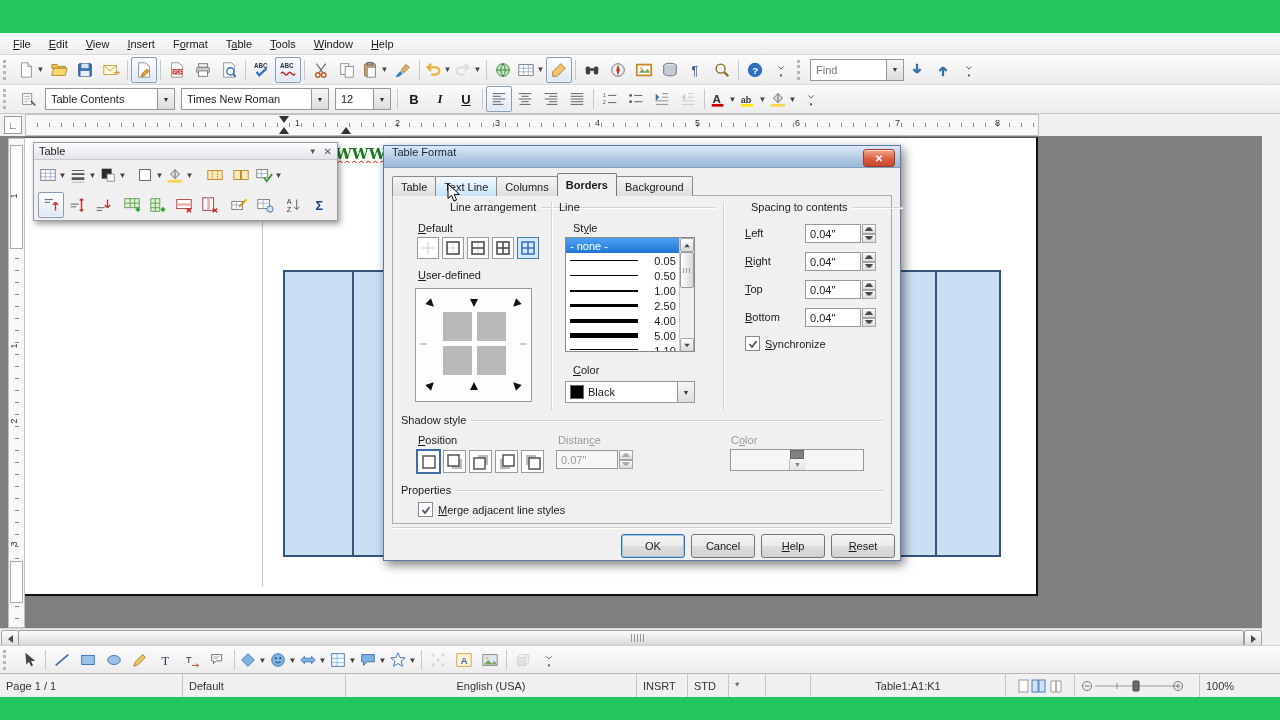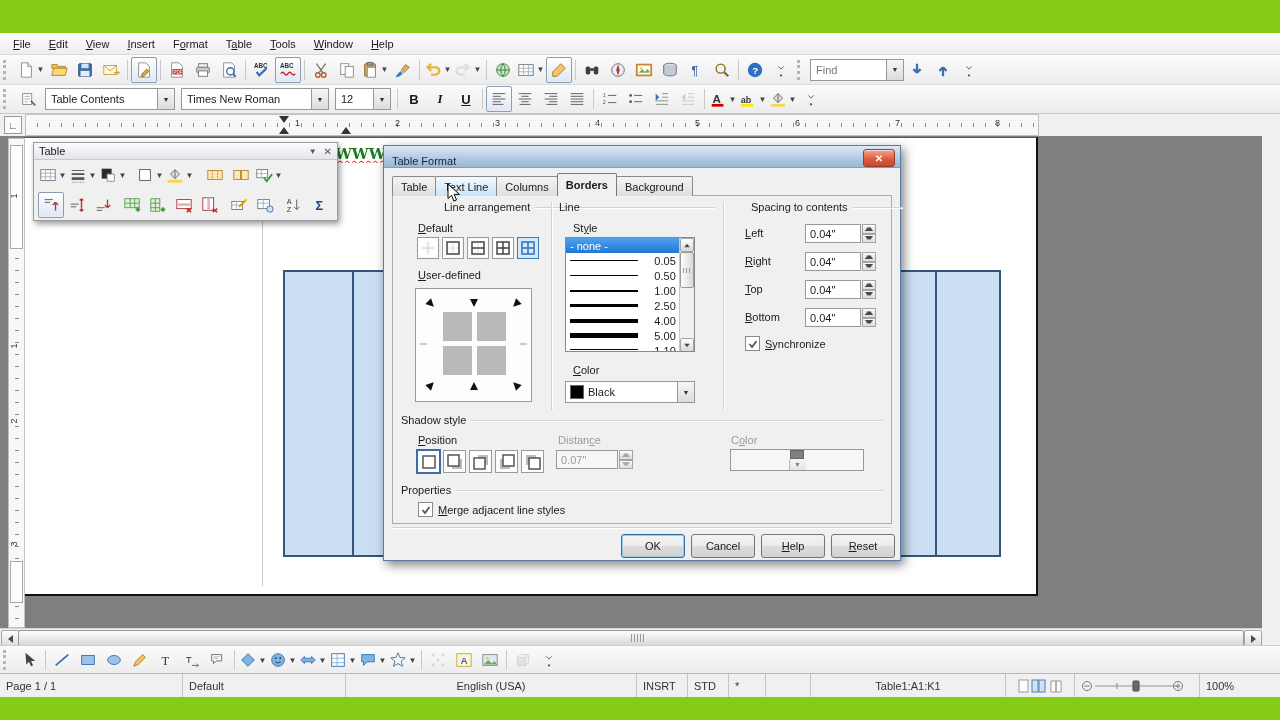--- a/index.html
+++ b/index.html
@@ -1,17 +1,17 @@
 <!DOCTYPE html>
 <html><head>
 <meta charset="utf-8">
 <style>
   html,body{margin:0;padding:0;background:#000;width:1280px;height:720px;overflow:hidden;
     font-family:"Liberation Sans",sans-serif;font-size:11px;color:#1a1a1a;}
-  .stage{position:relative;width:1280px;height:720px;background:#84cc16;}
+  .stage{position:relative;width:1280px;height:720px;background:#22c55e;}
   .app{position:absolute;left:0;top:33px;width:1280px;height:664px;background:#f0f0f0;}
   u{text-decoration:underline;}
   
   .menubar{position:absolute;left:0;top:0;width:1280px;height:21px;display:flex;align-items:center;
     background:linear-gradient(#fdfdfd,#ededed);border-bottom:1px solid #d8d8d8;padding-left:4px;}
   .menu-item{padding:2px 9px;cursor:default;}
   .toolbar{position:absolute;display:flex;align-items:center;background:linear-gradient(#fbfbfb,#ececec);}
   .tb-std{left:0;top:22px;width:1280px;height:29px;border-bottom:1px solid #dcdcdc;}
   .tb-fmt{left:0;top:52px;width:1280px;height:28px;border-bottom:1px solid #c8c8c8;}
   .grip{width:7px;height:20px;margin:0 3px;border-left:3px dotted #b5b5b5;}
@@ -73,21 +73,21 @@
   .floatbar{position:absolute;left:33px;top:109px;width:303px;height:77px;background:#f0f0f0;
     border:1px solid #9a9aa2;box-shadow:2px 3px 6px rgba(0,0,0,.4);z-index:5;}
   .floatbar .ftitle{height:16px;background:linear-gradient(#fcfcfd,#e2e5ea);border-bottom:1px solid #c9c9c9;
     display:flex;align-items:center;padding:0 5px;font-size:11px;color:#222;}
   .frow{display:flex;align-items:center;padding:2px 4px;}
   
   .dialog{position:absolute;left:383px;top:112px;width:516px;height:414px;background:#f0f0f0;
     border:1px solid #5c7da3;box-shadow:3px 4px 10px rgba(0,0,0,.5);z-index:10;}
   .dtitle{position:absolute;left:0;top:0;width:100%;height:22px;
     background:linear-gradient(#dce9f7,#a9c4de 70%,#9cb9d6);border-bottom:1px solid #7e9cbd;
-    display:flex;align-items:flex-end;padding-left:8px;box-sizing:border-box;color:#15253a;}
+    display:flex;align-items:flex-start;padding-left:8px;box-sizing:border-box;color:#15253a;}
   .closebtn{position:absolute;right:5px;top:3px;width:30px;height:16px;border:1px solid #9b3a2a;border-radius:3px;
     background:linear-gradient(#f2a68f,#d9593c 60%,#c44a30);color:#fff;font-size:10px;font-weight:bold;
     display:flex;align-items:center;justify-content:center;box-shadow:inset 0 1px 0 rgba(255,255,255,.6);}
   .tabs{position:absolute;left:8px;top:29px;display:flex;align-items:flex-end;height:21px;z-index:2;}
   .tab{height:19px;padding:0 8px;display:flex;align-items:center;border:1px solid #898989;border-bottom:none;
     background:linear-gradient(#f4f4f4,#dfdfdf);margin-right:-1px;border-radius:2px 2px 0 0;}
   .tab.hover{background:linear-gradient(#f3faff,#c8e4f8);}
   .tab.active{height:22px;background:#f0f0f0;font-weight:bold;z-index:3;border-color:#7a7a7a;}
   .panel{position:absolute;left:8px;top:49px;width:498px;height:327px;border:1px solid #aaa;background:#f0f0f0;}
   .ghead{display:flex;align-items:center;position:absolute;}
@@ -832,21 +832,21 @@
         </div>
       <div class="tabs" id="dlg-tabs">
           <div class="tab">Table</div>
           <div class="tab hover">Text Line</div>
           <div class="tab">Columns</div>
           <div class="tab active">Borders</div>
           <div class="tab">Background</div>
         </div>
       <div class="panel">
 
-        <div class="ghead" style="left:14px;top:5px;width:148px;padding-left:37px;">
+        <div class="ghead" style="left:20px;top:5px;width:148px;padding-left:37px;">
           <span>Line arrangement</span>
             <div class="rule"></div>
         </div>
         <span class="lbl" style="left:25px;top:26px;"><u>D</u>efault</span>
         <div class="presetrow" id="presets" style="left:24px;top:41px;">
             <div class="preset">
               <svg width="20" height="20" viewBox="0 0 20 20">
                 <path d="M4 10h12M10 4v12" stroke="#ccc"></path>
               </svg>
             </div>

